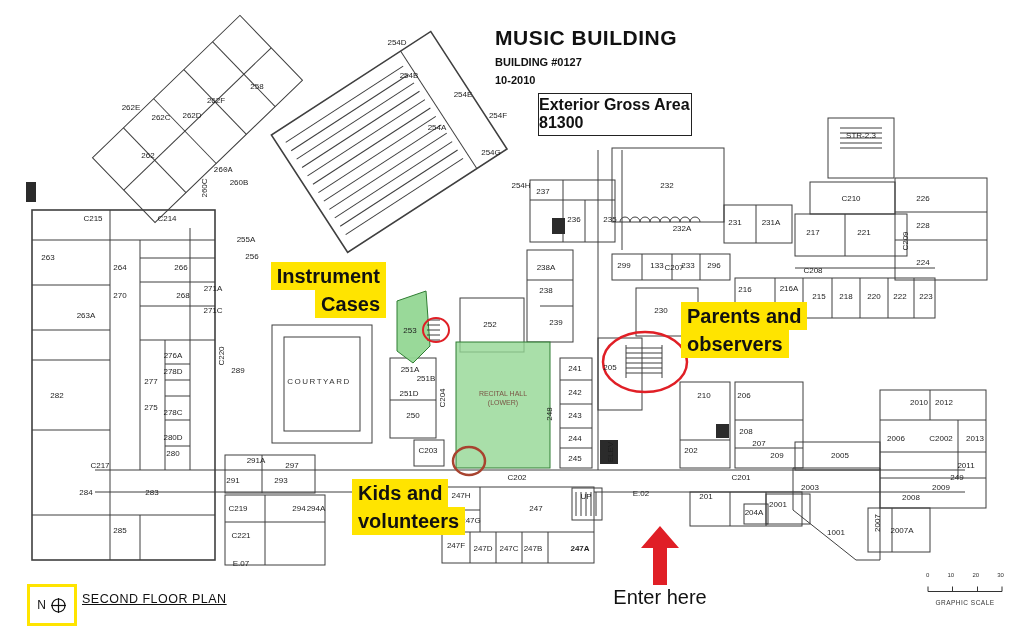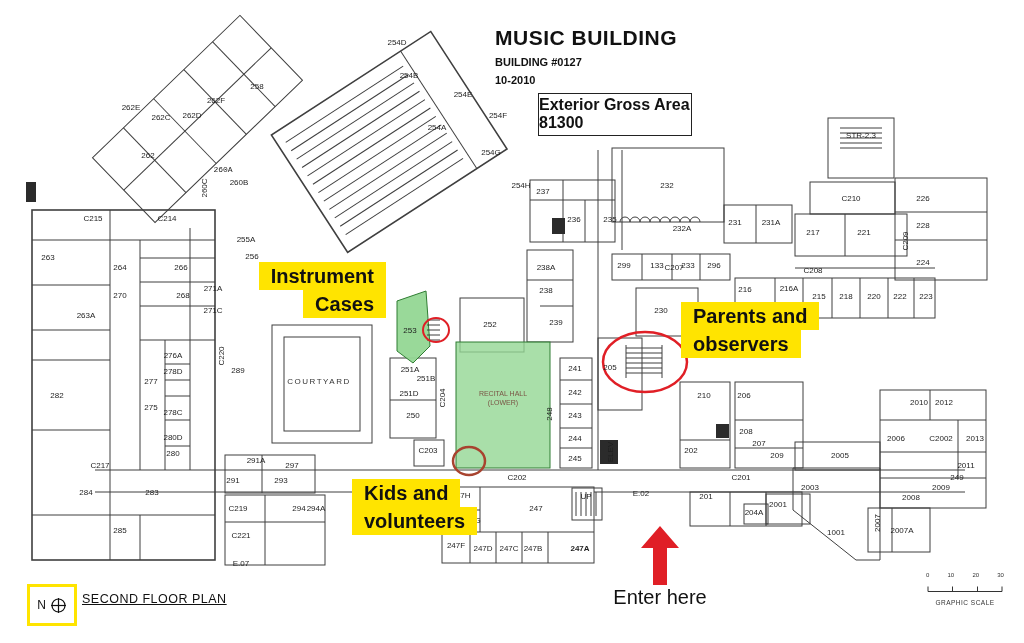--- a/index.html
+++ b/index.html
@@ -10,21 +10,21 @@
   .room-label{position:absolute;transform:translate(-50%,-50%);font-size:8px;line-height:1;
               color:#1d1d1d;white-space:nowrap;}
   .room-label.rot{transform:translate(-50%,-50%) rotate(-90deg);}
 
   .titleblock{position:absolute;left:495px;top:26px;width:240px;font-weight:bold;}
   .t1{font-size:21px;letter-spacing:.5px;}
   .t2{font-size:11px;margin-top:6px;}
   .areabox{margin:7px auto 0;width:152px;border:1.5px solid #222;font-size:16px;padding:2px 0 3px;}
 
   .note{position:absolute;display:flex;flex-direction:column;font-weight:bold;font-size:20px;line-height:1;}
-  .note .hl{background:var(--highlight-yellow,#FFE400);padding:4px 12px;display:inline-block;}
+  .note .hl{background:var(--highlight-yellow,#FFE400);padding:4px 6px;display:inline-block;}
   .note.right{align-items:flex-end;}
   .note.left{align-items:flex-start;}
   #note-instrument{left:252px;top:262px;width:134px;}
   #note-parents{left:681px;top:302px;}
   #note-kids{left:352px;top:479px;}
 
   #enter-label{position:absolute;left:598px;top:586px;width:124px;text-align:center;font-size:20px;}
 
   .courtyard{position:absolute;left:319px;top:381px;transform:translate(-50%,-50%);
              font-size:8px;letter-spacing:1.5px;color:#333;}

